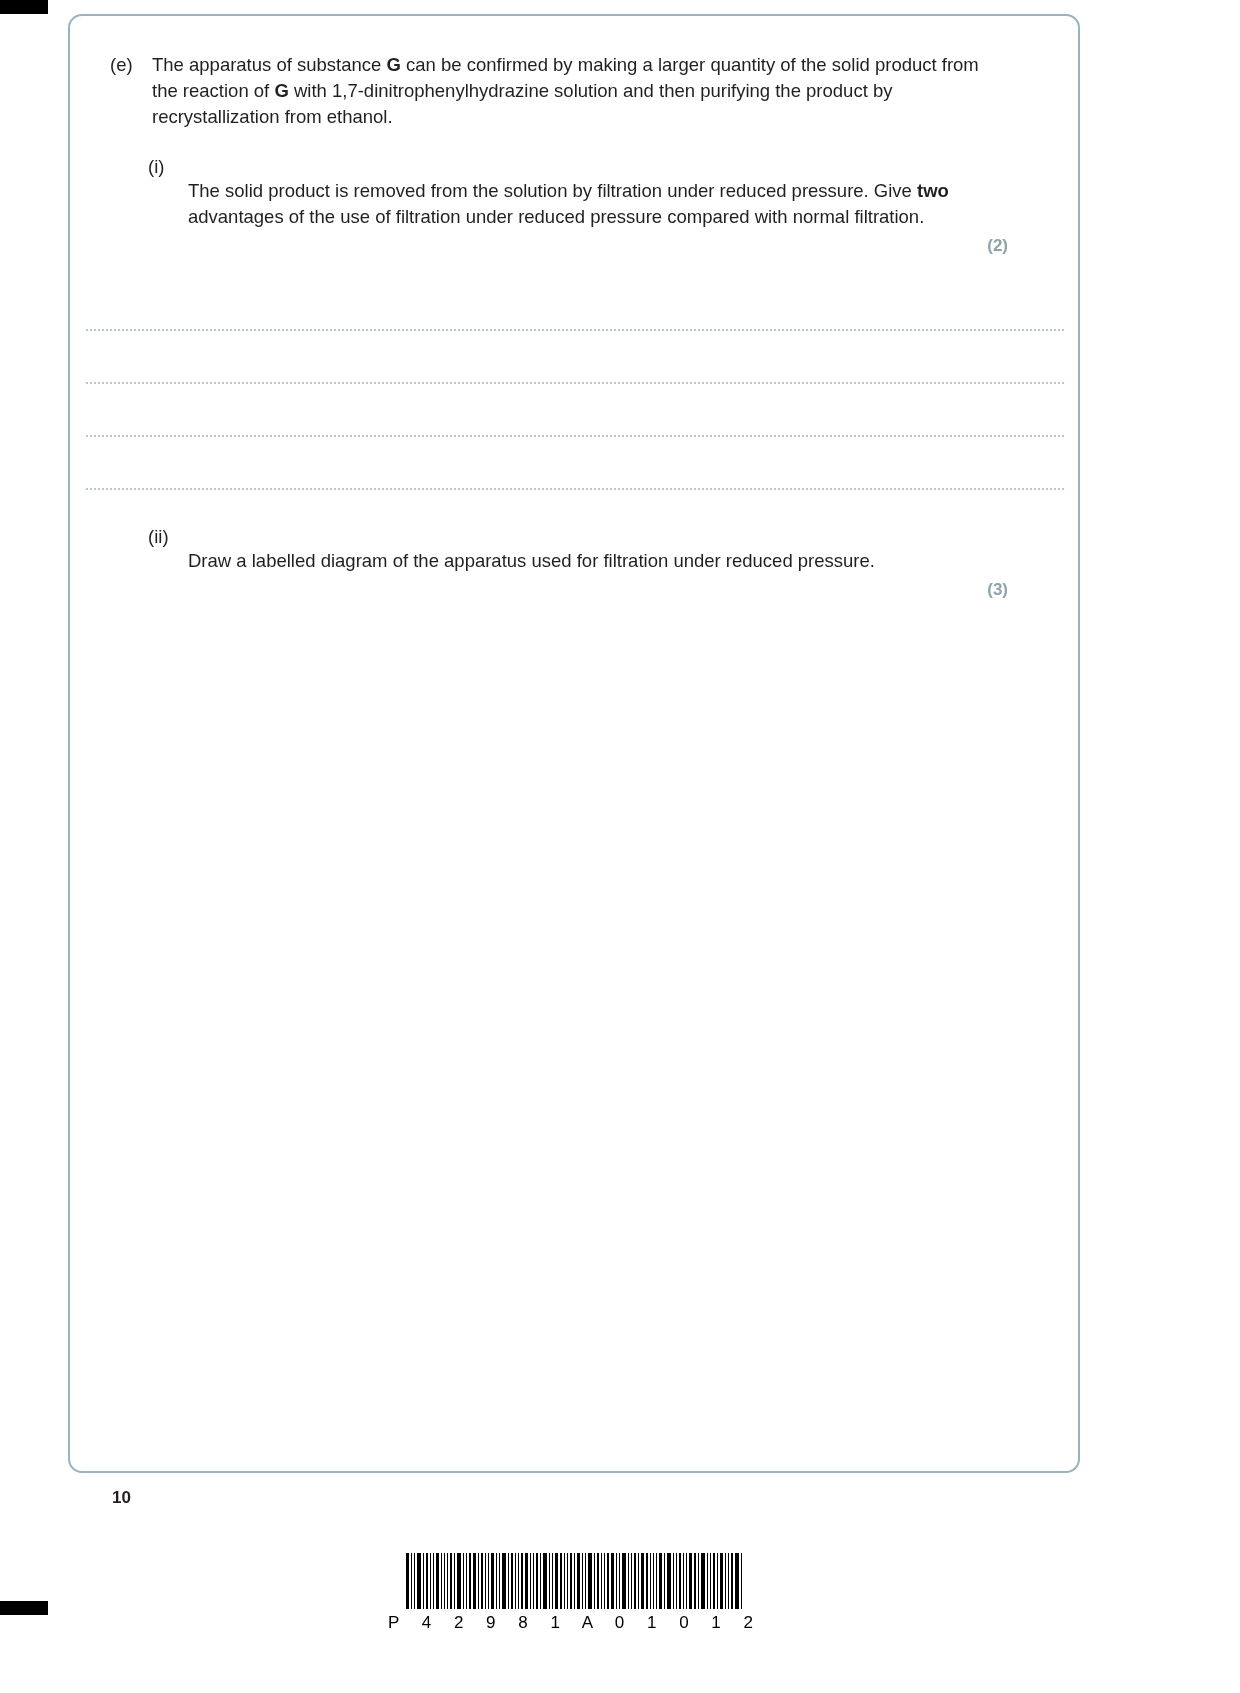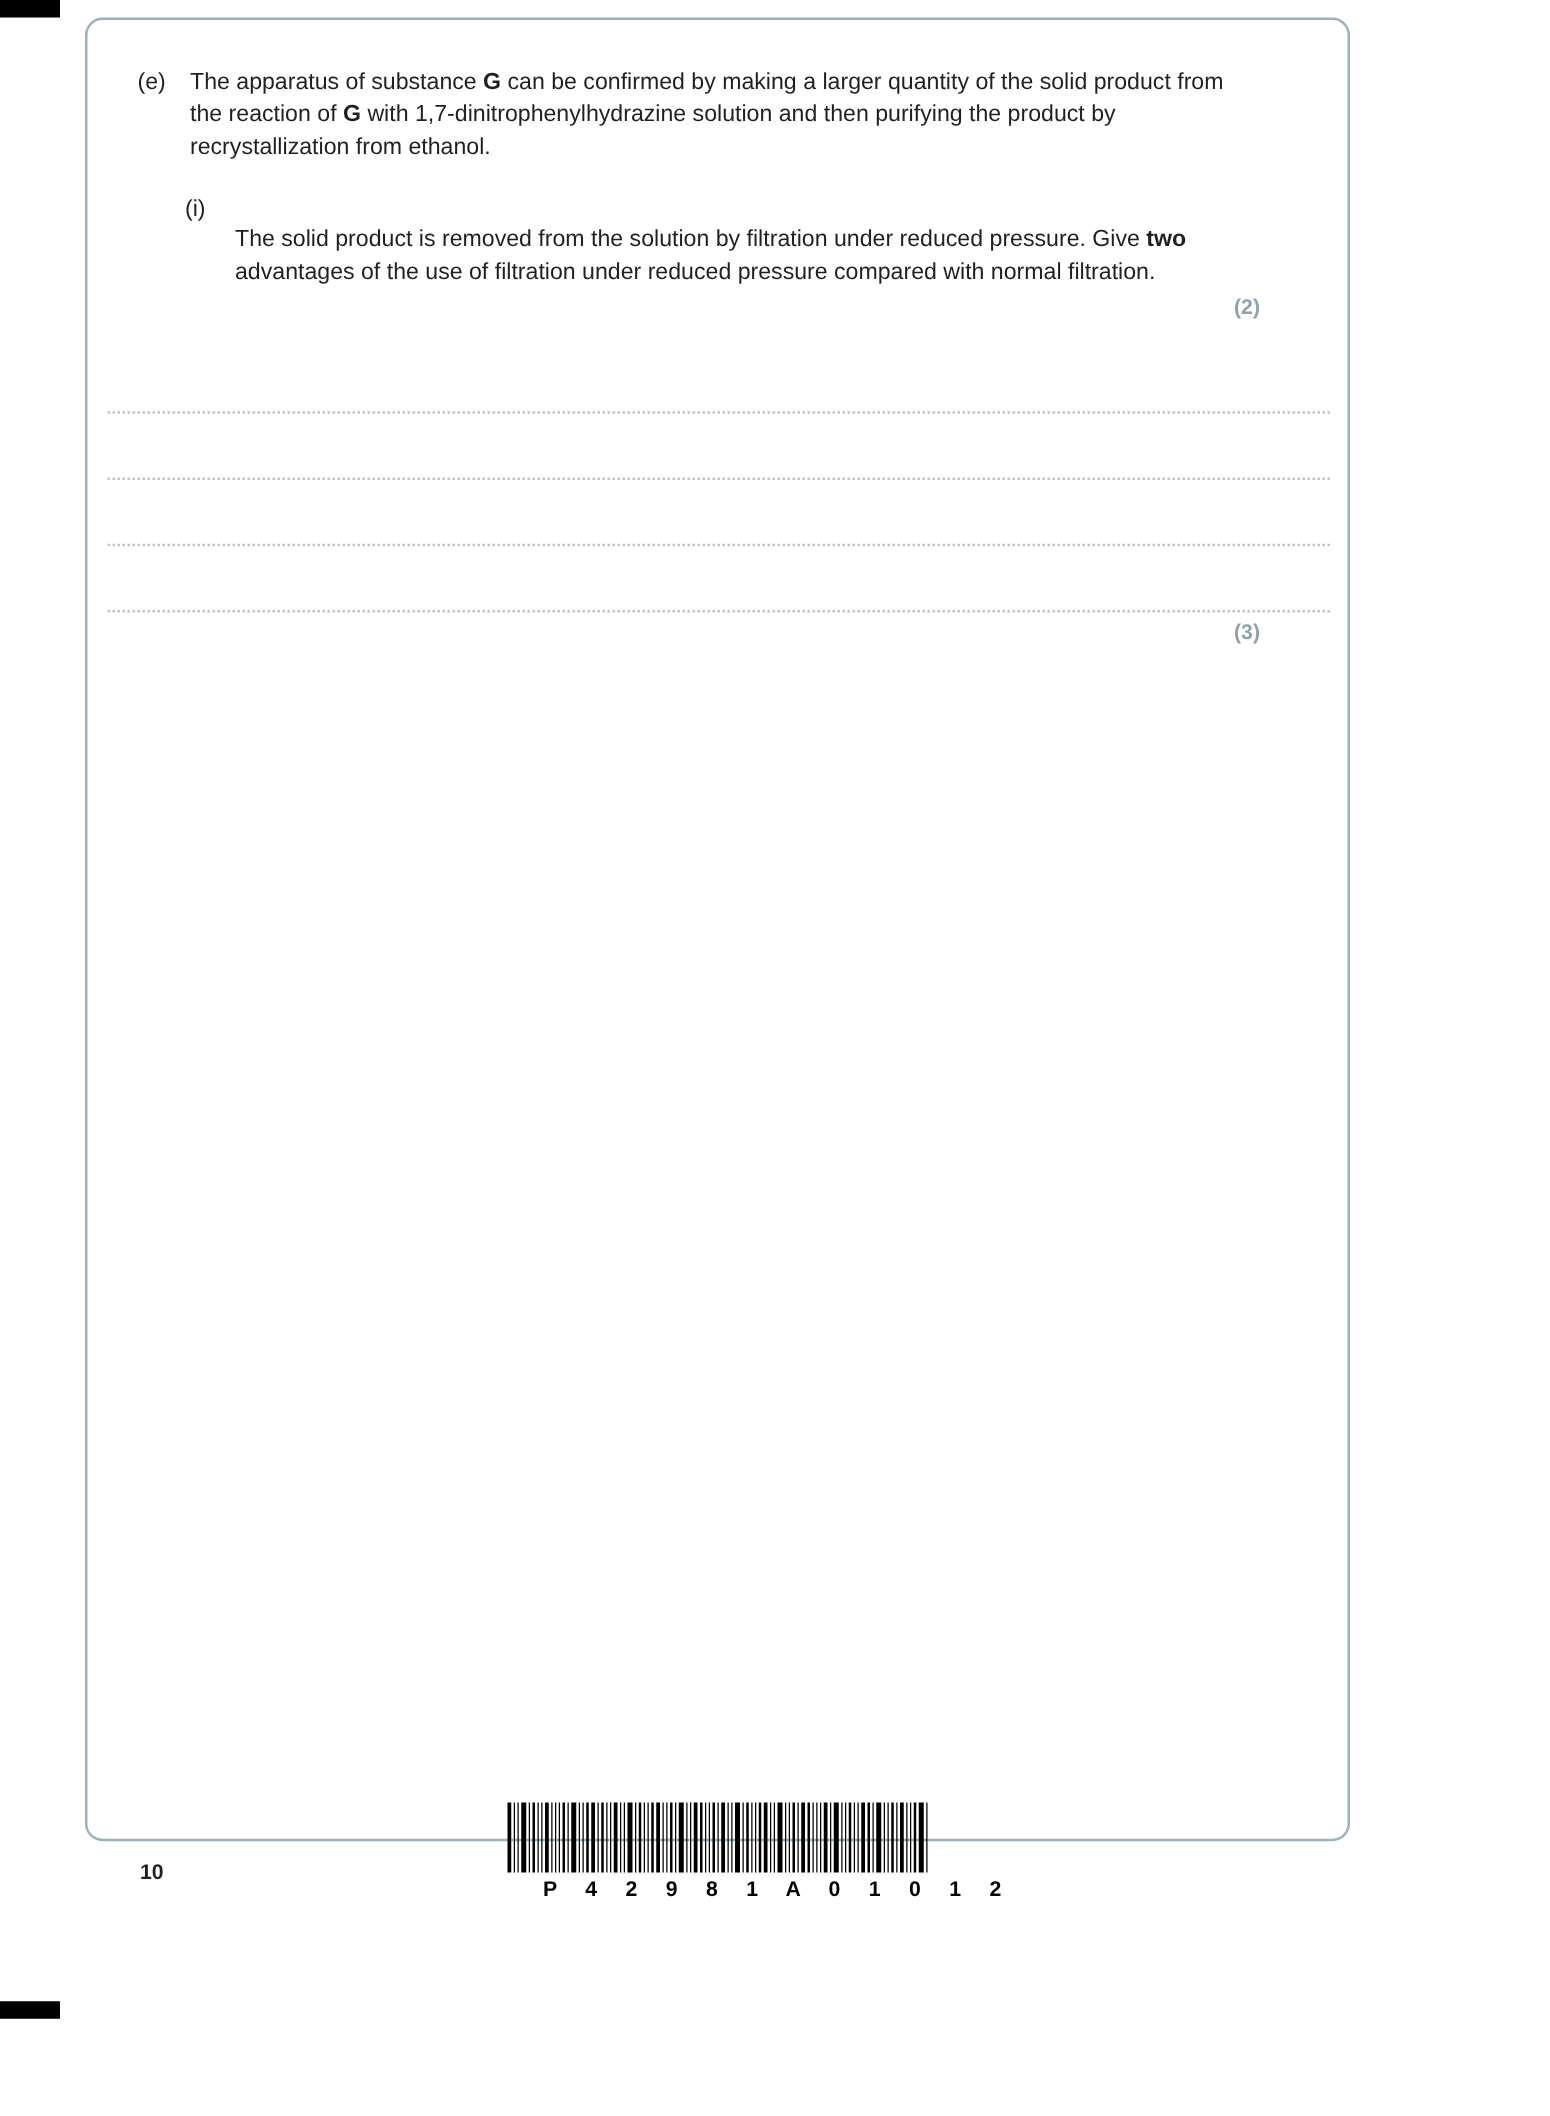--- a/index.html
+++ b/index.html
@@ -104,24 +104,23 @@
     left: 112px;
     top: 1488px;
     font-size: 17px;
     font-weight: bold;
     color: #231f20;
   }
 
   .barcode-wrap {
     position: absolute;
     left: 340px;
-    top: 1442px;
+    top: 1553px;
     width: 470px;
-    text-align: right;
-    font-weight: bold;
+    text-align: center;
   }
   .barcode {
     height: 56px;
     display: flex;
     align-items: stretch;
     justify-content: center;
     gap: 0;
   }
   .barcode span {
     display: block;
@@ -157,20 +156,24 @@
   </div>
   <div class="marks">(2)</div>
 
   <div class="answer-lines">
     <div class="dotted-line"></div>
     <div class="dotted-line"></div>
     <div class="dotted-line"></div>
     <div class="dotted-line"></div>
   </div>
 
+  <div class="q-row sub" style="margin-top:34px;">
+    <div class="q-label">(ii)</div>
+    <div class="q-text">Draw a labelled diagram of the apparatus used for filtration under reduced pressure.</div>
+  </div>
   <div class="marks">(3)</div>
 
   <div class="spacer-3"></div>
 </div>
 
 <div class="page-number">10</div>
 
 <div class="barcode-wrap">
   <div class="barcode" id="barcode">
       <span style="width: 3px;"></span>

